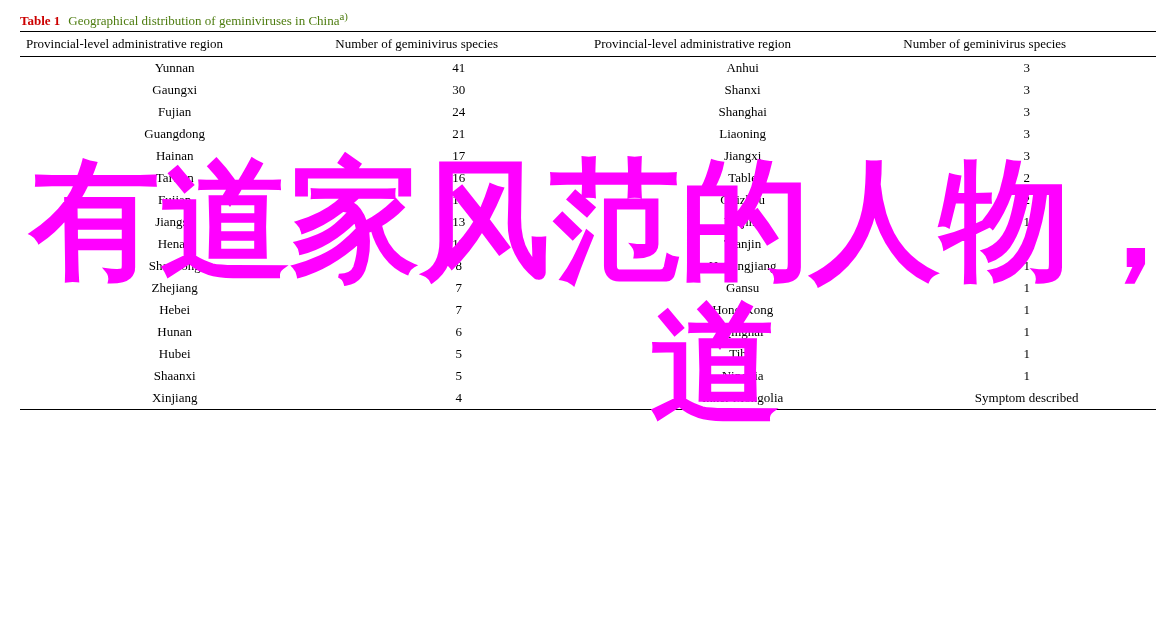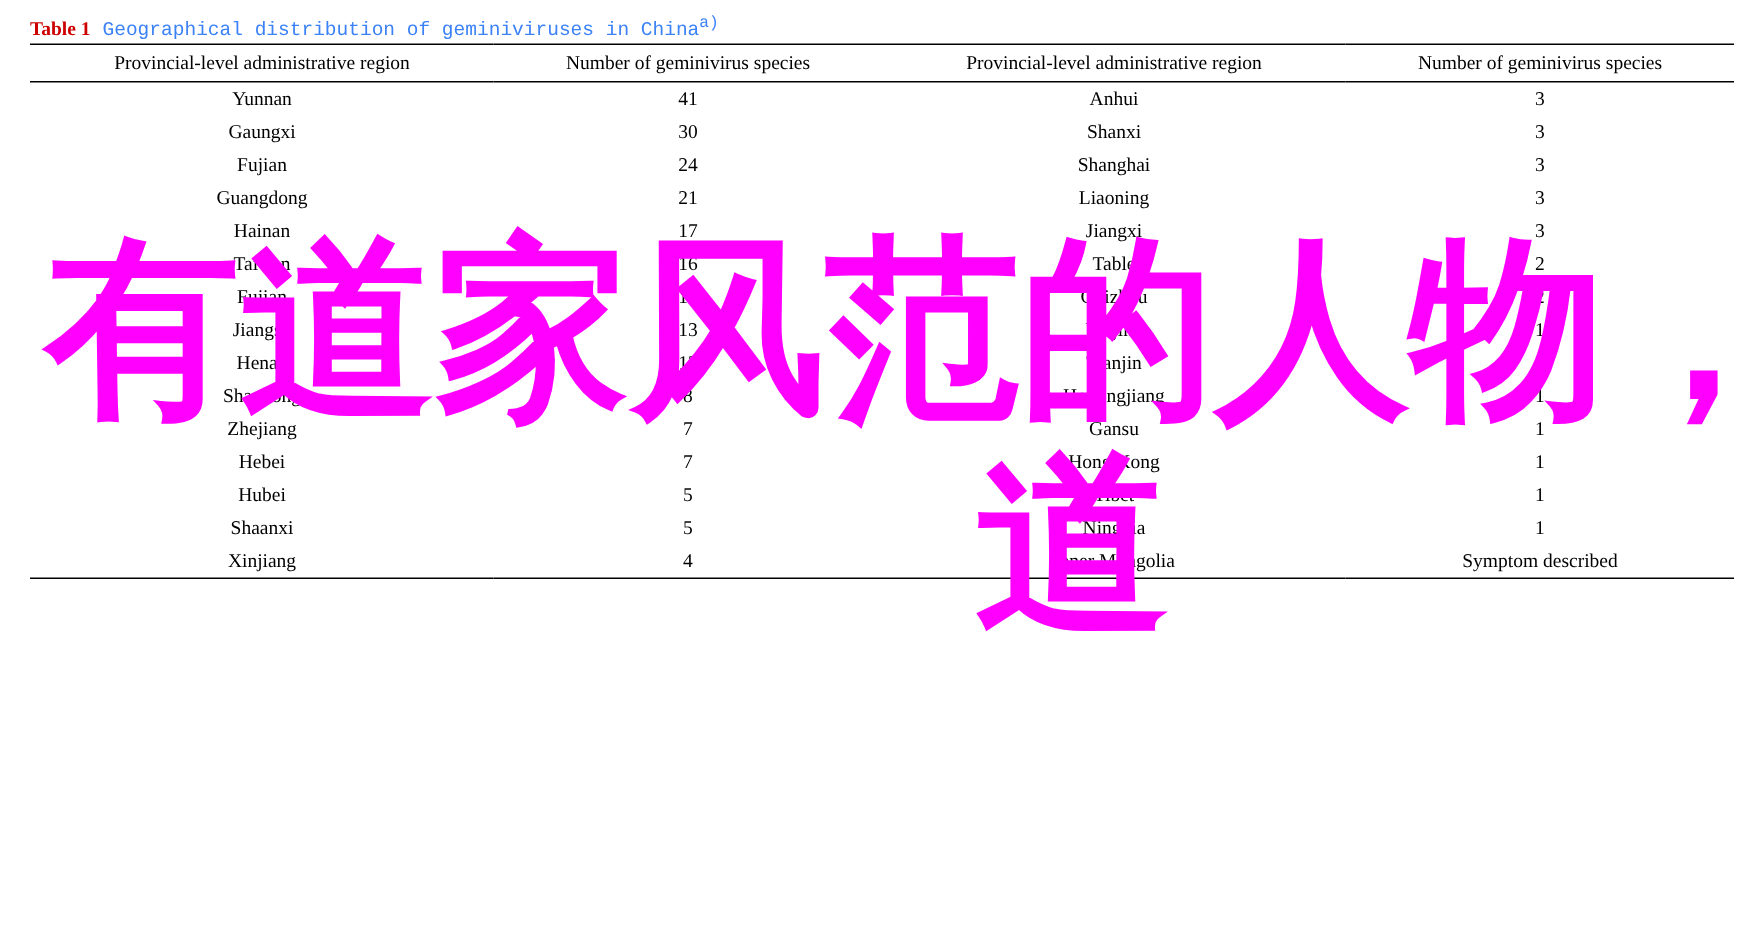--- a/index.html
+++ b/index.html
@@ -23,33 +23,32 @@
       margin-bottom: 2px;
       font-size: 13px;
     }
     .table-label {
       color: #c00;
       font-weight: bold;
       font-size: 13px;
     }
     .table-caption {
       font-size: 13px;
-      color: #3b82f6;
-      font-family: Liberation Mono, monospace;
+      color: #4d7c0f;
     }
     table {
       width: 100%;
       border-collapse: collapse;
       font-size: 13px;
     }
     thead tr th {
       border-top: 1.5px solid #000;
       border-bottom: 1px solid #000;
       padding: 4px 6px;
-      text-align: center;
+      text-align: left;
       font-weight: normal;
       font-size: 13px;
     }
     tbody tr td {
       padding: 3px 6px;
       text-align: center;
     }
     tbody tr:last-child td {
       border-bottom: 1.5px solid #000;
     }
@@ -153,20 +152,26 @@
           <td>Gansu</td>
           <td>1</td>
         </tr>
         <tr>
           <td>Hebei</td>
           <td>7</td>
           <td>Hong Kong</td>
           <td>1</td>
         </tr>
         <tr>
+          <td>Hunan</td>
+          <td>6</td>
+          <td>Qinghai</td>
+          <td>1</td>
+        </tr>
+        <tr>
           <td>Hubei</td>
           <td>5</td>
           <td>Tibet</td>
           <td>1</td>
         </tr>
         <tr>
           <td>Shaanxi</td>
           <td>5</td>
           <td>Ningxia</td>
           <td>1</td>

